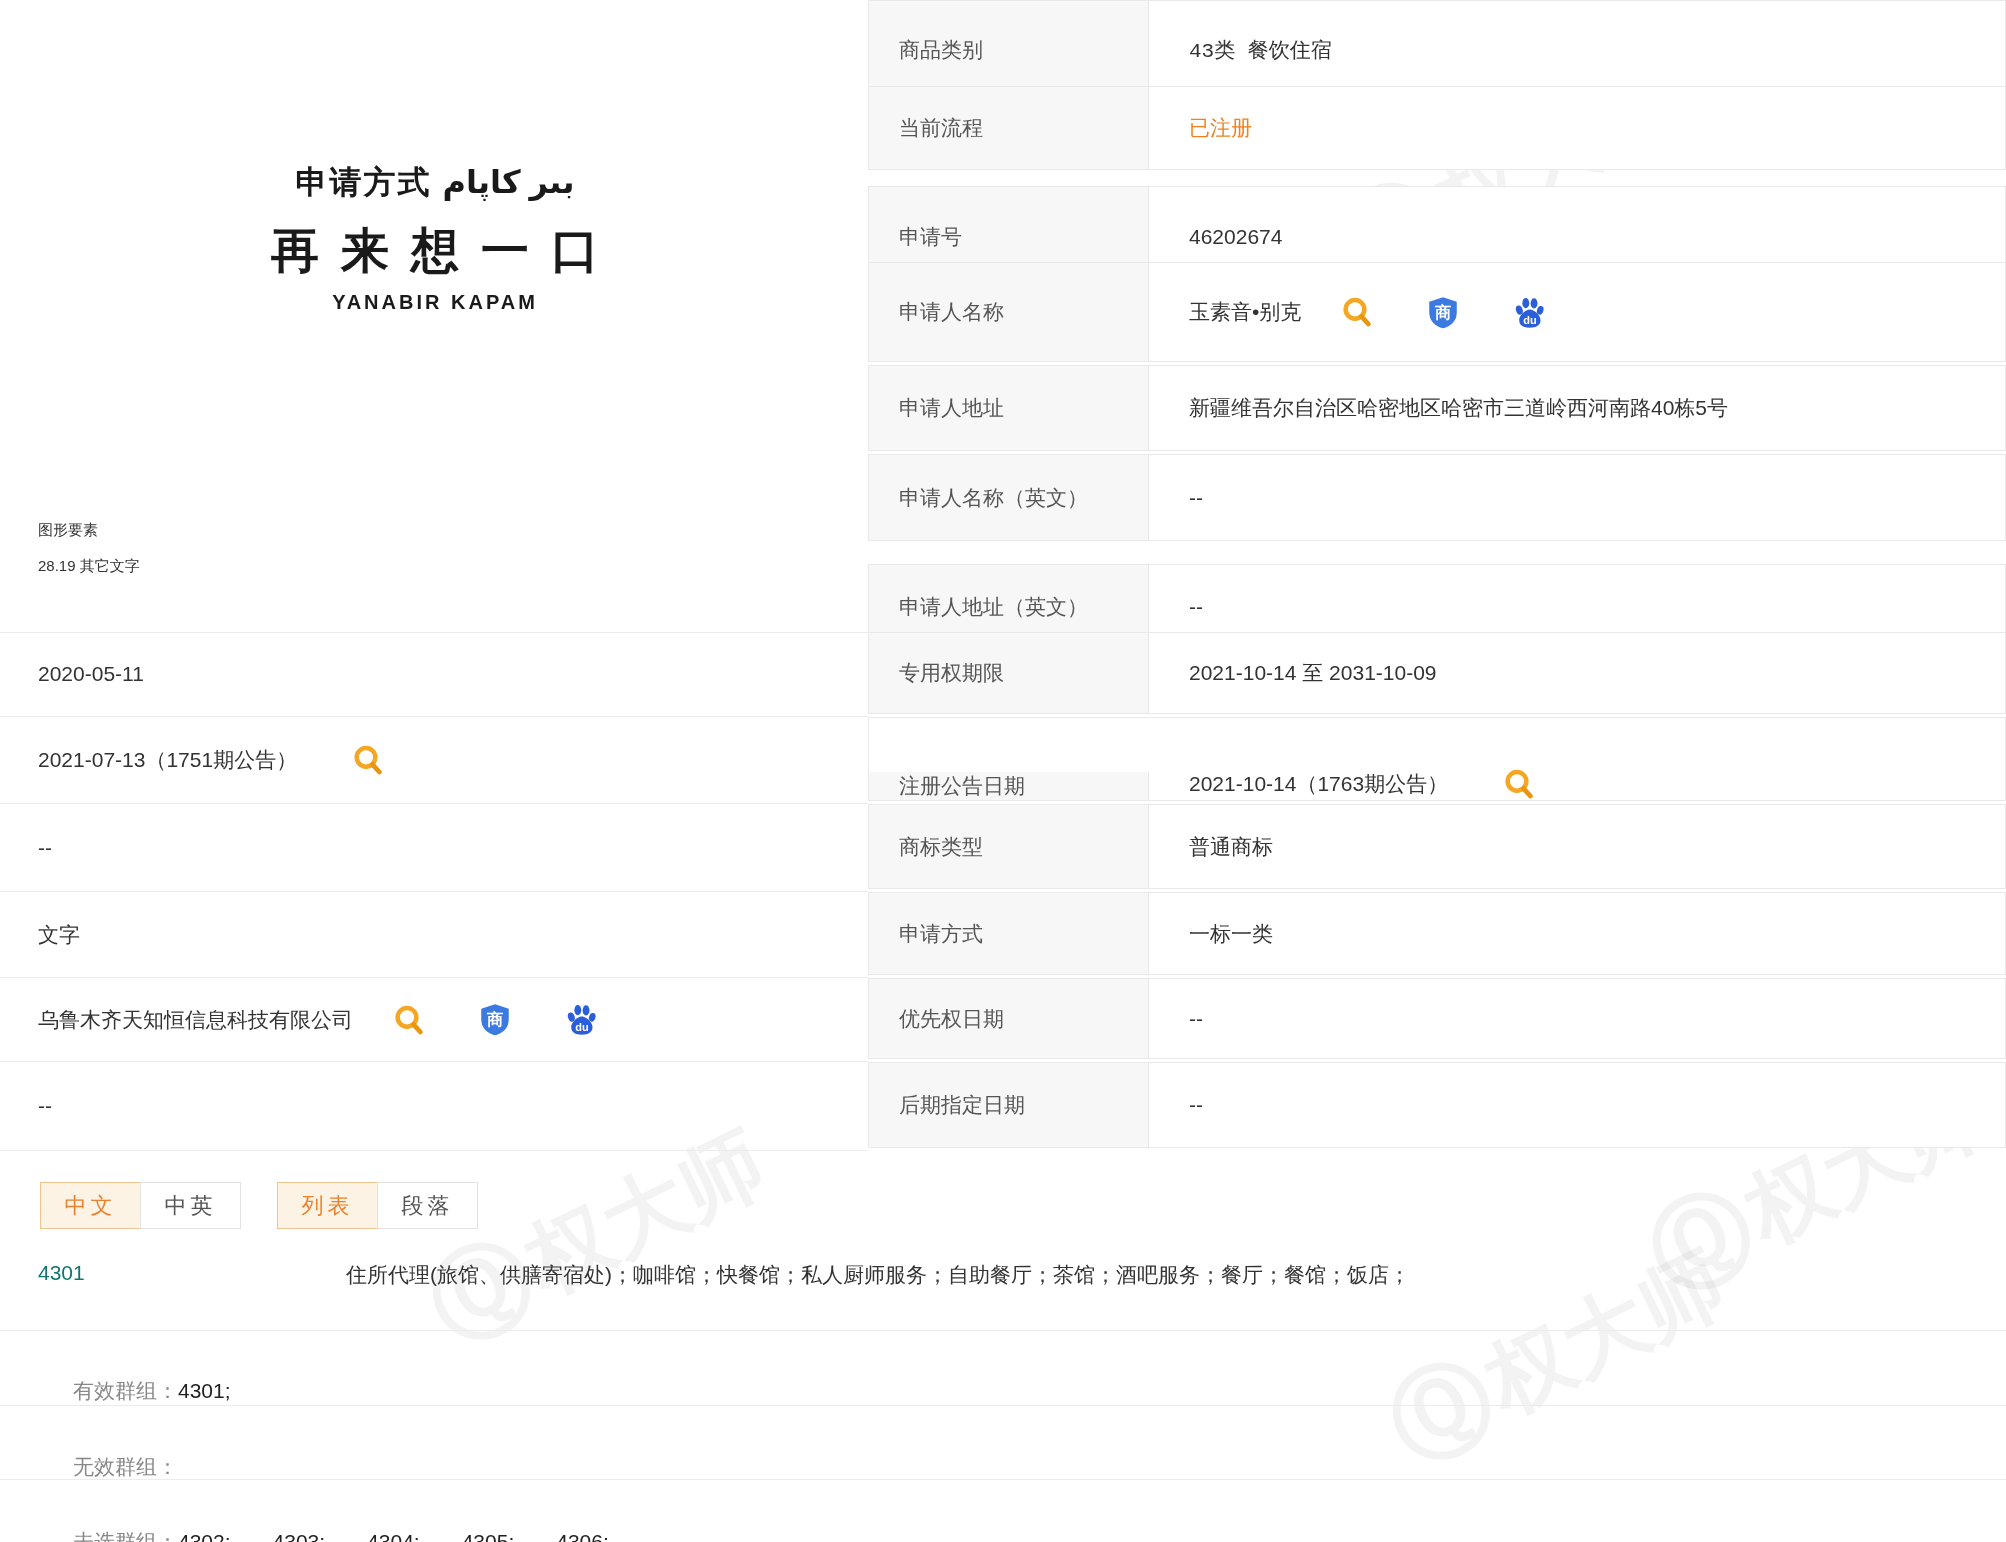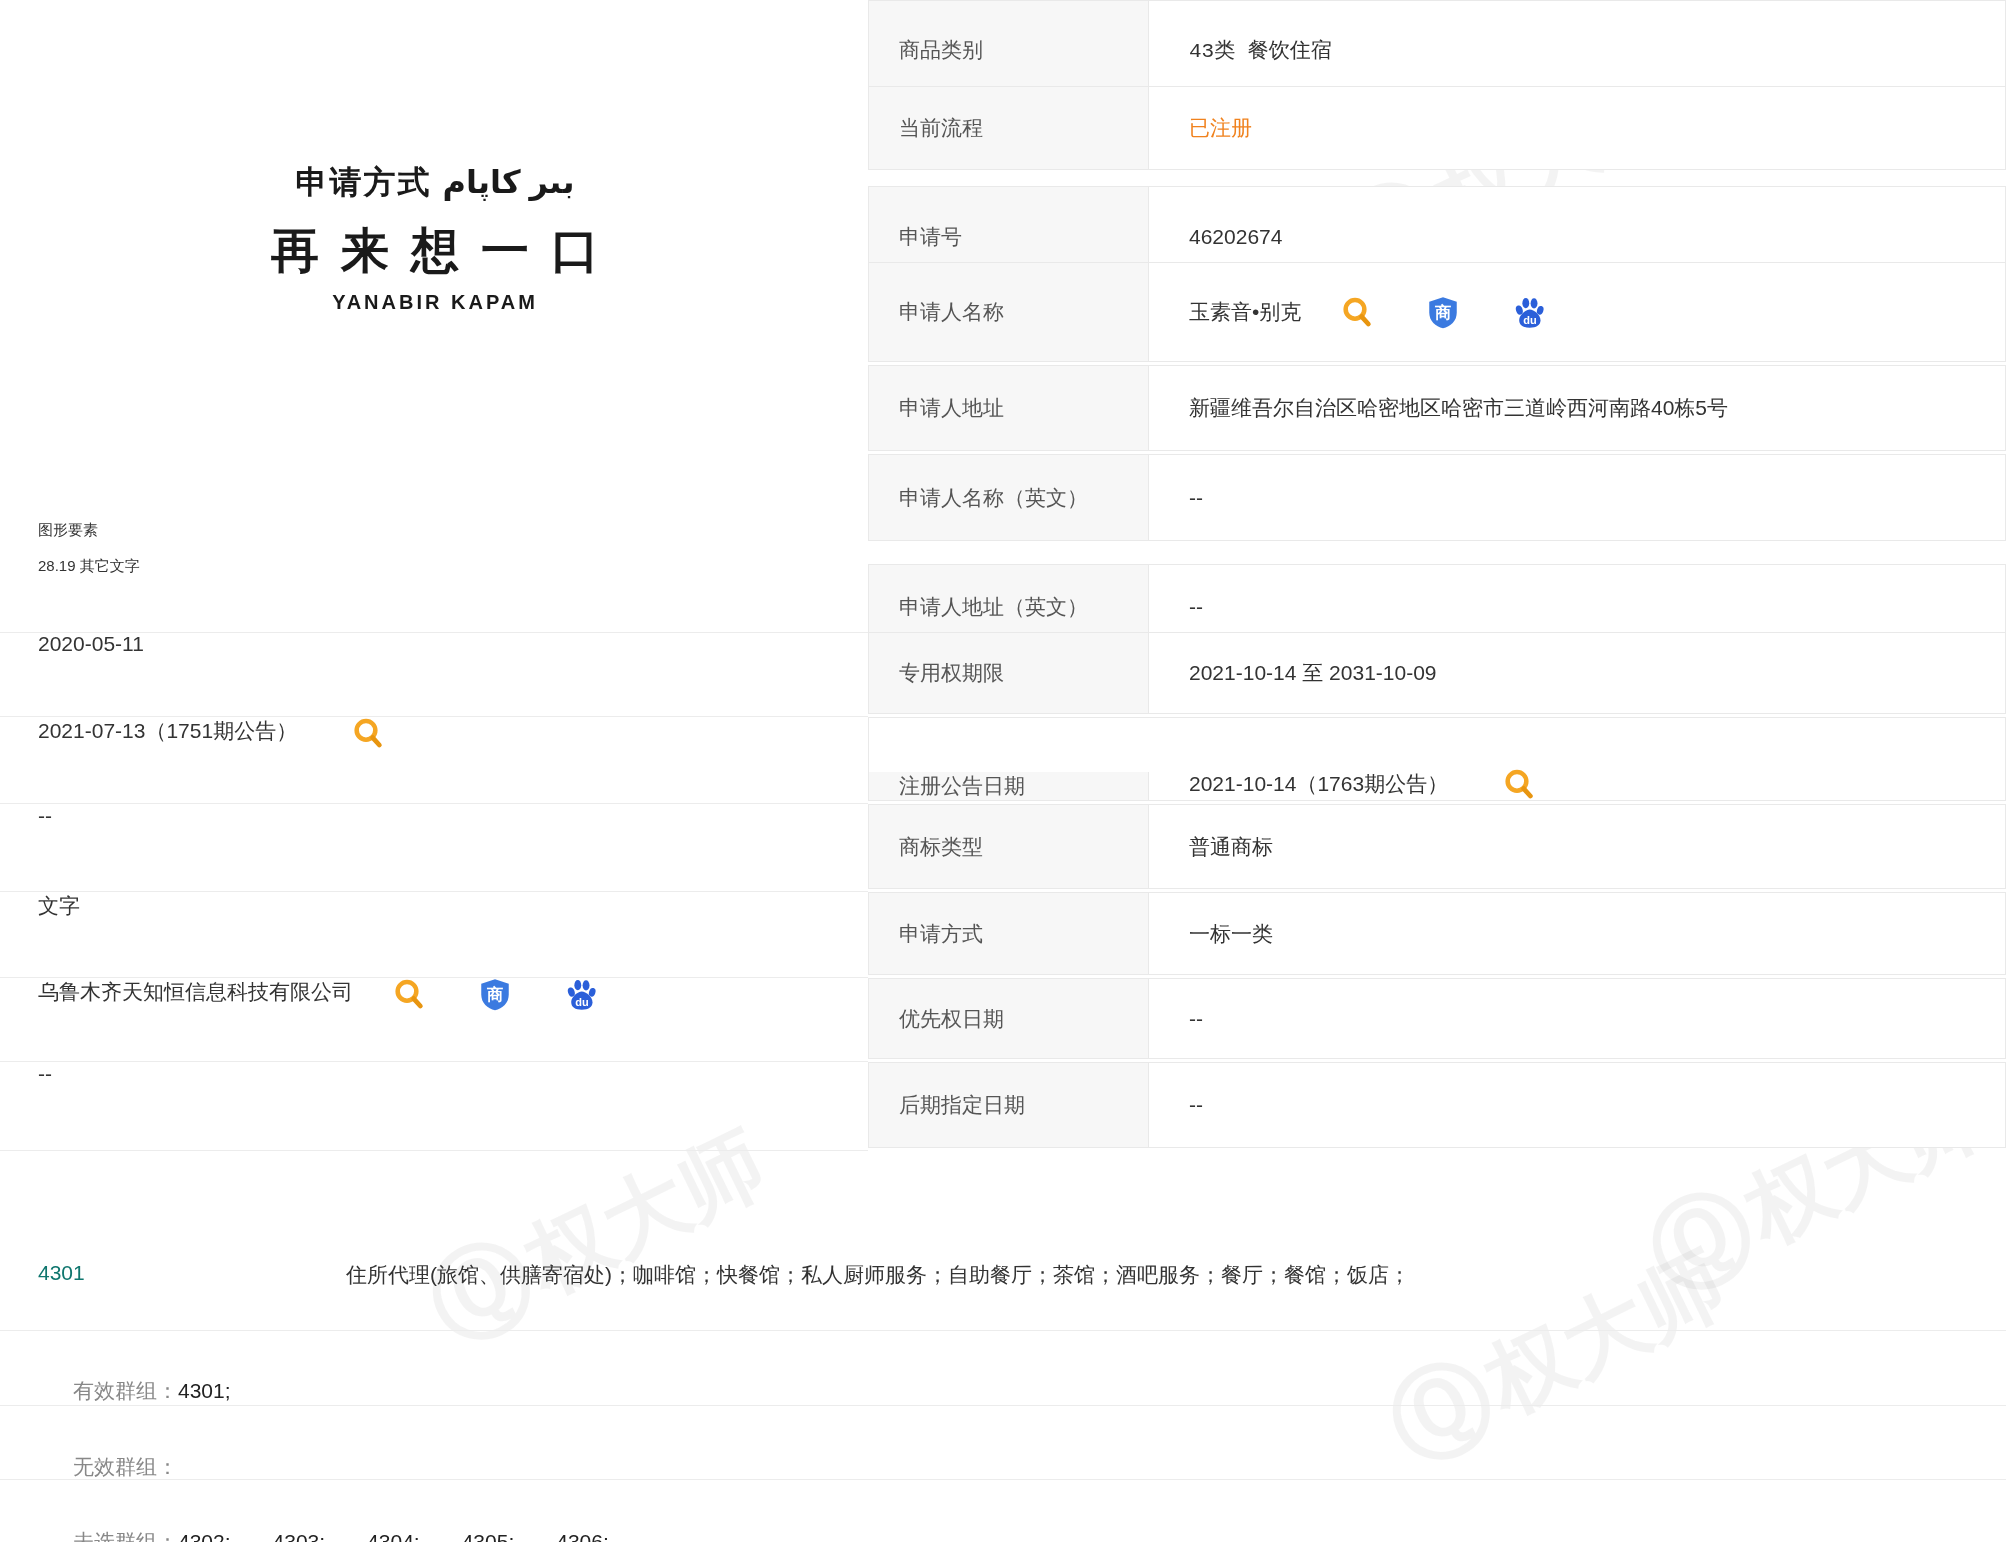--- a/index.html
+++ b/index.html
@@ -13,21 +13,21 @@
   .wm .wm-q { font-size:100px; vertical-align:-6px; margin-right:6px; }
 
   
   .left-panel { position:absolute; left:0; top:0; width:868px; height:1151px; }
   .tm-image { position:absolute; left:130px; top:150px; width:610px; text-align:center; color:#1a1a1a; }
   .tm-arabic { font-size:32px; font-weight:bold; line-height:64px; letter-spacing:2px; }
   .tm-chinese { font-family:"DejaVu Serif","Liberation Serif",serif; font-size:48px; font-weight:bold;
                 letter-spacing:22px; line-height:72px; text-indent:22px; }
   .tm-latin { font-size:20px; font-weight:bold; letter-spacing:3px; line-height:32px; }
   .figurative { position:absolute; left:38px; top:512px; font-size:15px; color:#333; line-height:36px; }
-  .lrow { position:absolute; left:0; width:868px; display:flex; align-items:flex-start;
+  .lrow { position:absolute; left:0; width:868px; display:flex; align-items:center;
           padding-left:38px; font-size:21px; color:#333; border-bottom:1px solid #ececec; }
   .ldivider-top { position:absolute; left:0; top:632px; width:868px; height:1px; background:#ececec; }
 
   
   .right-table { position:absolute; left:868px; top:0; width:1138px; height:1151px; }
   .trow { position:absolute; left:0; width:1138px; display:flex; border:1px solid #e9e9e9; background:#fff; }
   .tlabel { width:280px; background:#f7f7f7; border-right:1px solid #e9e9e9;
             display:flex; align-items:center; padding-left:30px; font-size:21px; color:#555; }
   .tvalue { flex:1; display:flex; align-items:center; padding-left:40px; font-size:21px; color:#333; }
   .orange { color:#f0821e; }
@@ -226,20 +226,31 @@
     </div>
 
     <div class="trow" style="top:1062px; height:86px;">
       <div class="tlabel">后期指定日期</div>
       <div class="tvalue">--</div>
     </div>
   </div>
 
   <div class="bottom">
 
+    <div class="tabs-row">
+      <div class="tab-group">
+        <div class="tab tab-active">中文</div>
+        <div class="tab tab-inactive">中英</div>
+      </div>
+      <div class="gap"></div>
+      <div class="tab-group">
+        <div class="tab tab-active">列表</div>
+        <div class="tab tab-inactive">段落</div>
+      </div>
+    </div>
 
     <div class="goods-row">
       <span class="goods-code">4301</span>
       <span class="goods-services">住所代理(旅馆、供膳寄宿处)；咖啡馆；快餐馆；私人厨师服务；自助餐厅；茶馆；酒吧服务；餐厅；餐馆；饭店；</span>
     </div>
 
     <div class="bdivider" style="top:179px;"></div>
 
     <div class="group-row" style="top:202px;">
       <span class="group-label">有效群组：</span><span class="group-value">4301;</span>

